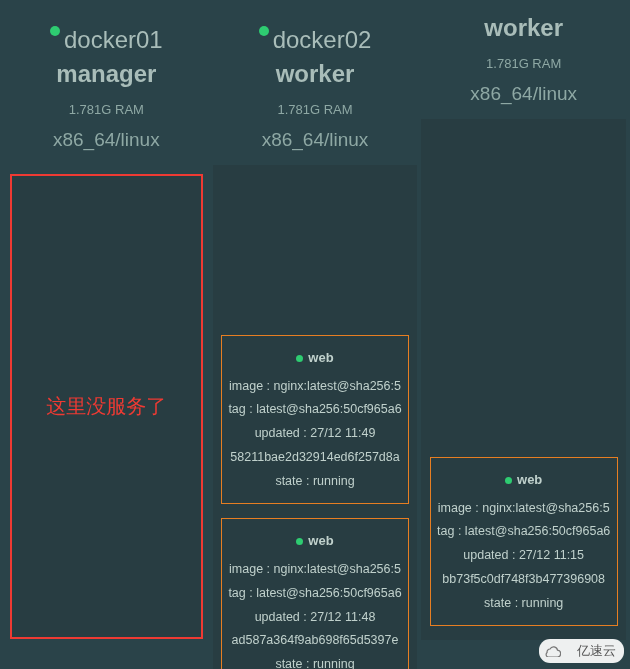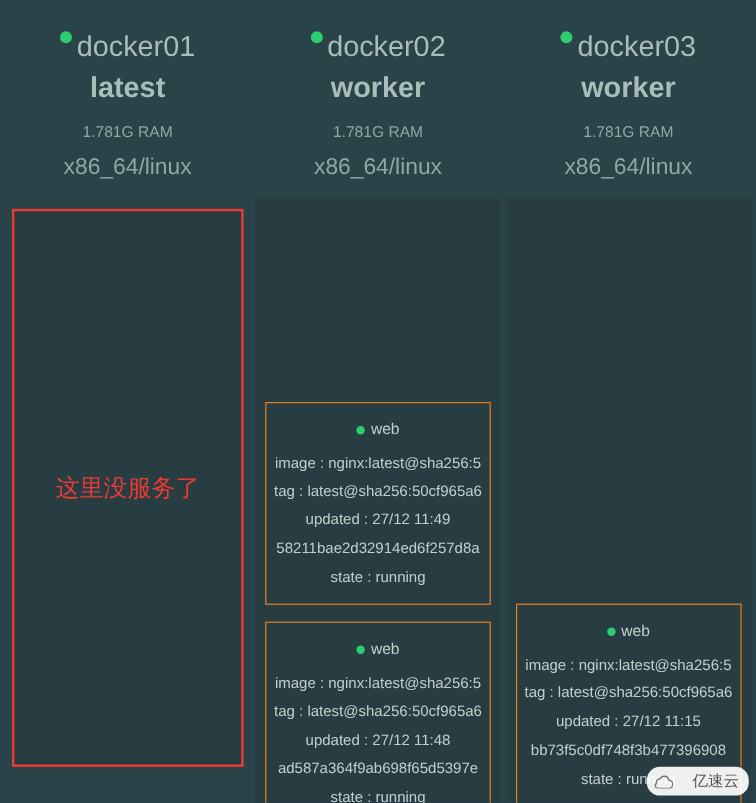--- a/index.html
+++ b/index.html
@@ -50,21 +50,21 @@
     .task {
       border: 1px solid #e67e22;
       width: 92%;
       padding: 10px 4px;
       text-align: center;
       color: #c0d1cc;
       font-size: 12.5px;
       line-height: 1.9;
       overflow: hidden;
     }
-    .task-title { display: flex; align-items: center; justify-content: center; gap: 5px; font-weight: normal; font-size: 13px; margin-bottom: 4px; }
+    .task-title { display: flex; align-items: center; justify-content: center; gap: 5px; font-weight: bold; font-size: 13px; margin-bottom: 4px; }
     .task-line { white-space: nowrap; }
     .watermark {
       position: absolute;
       right: 6px;
       bottom: 6px;
       background: rgba(255,255,255,0.92);
       color: #555;
       font-size: 13px;
       padding: 3px 8px 3px 6px;
       border-radius: 11px;
@@ -78,21 +78,21 @@
 <body>
 
 <div class="nodes">
 
   <div class="col">
     <div class="node-header">
       <div class="status-row">
         <span class="dot"></span>
         <span class="nodename">docker01</span>
       </div>
-      <div class="role">latest</div>
+      <div class="role">manager</div>
       <div class="ram">1.781G RAM</div>
       <div class="arch">x86_64/linux</div>
     </div>
     <div class="col-body narrow empty-box">
       <div class="empty-text">这里没服务了</div>
     </div>
   </div>
 
   <div class="col">
     <div class="node-header">
@@ -126,24 +126,20 @@
         <div class="task-line">tag : latest@sha256:50cf965a6</div>
         <div class="task-line">updated : 27/12 11:48</div>
         <div class="task-line">ad587a364f9ab698f65d5397e</div>
         <div class="task-line">state : running</div>
       </div>
     </div>
   </div>
 
   <div class="col">
     <div class="node-header">
-      <div class="status-row">
-        <span class="dot"></span>
-        <span class="nodename">docker03</span>
-      </div>
       <div class="role">worker</div>
       <div class="ram">1.781G RAM</div>
       <div class="arch">x86_64/linux</div>
     </div>
     <div class="col-body">
       <div style="height:324px"></div>
       <div class="task">
         <div class="task-title">
             <span class="dot small"></span>
             <span>web</span>

